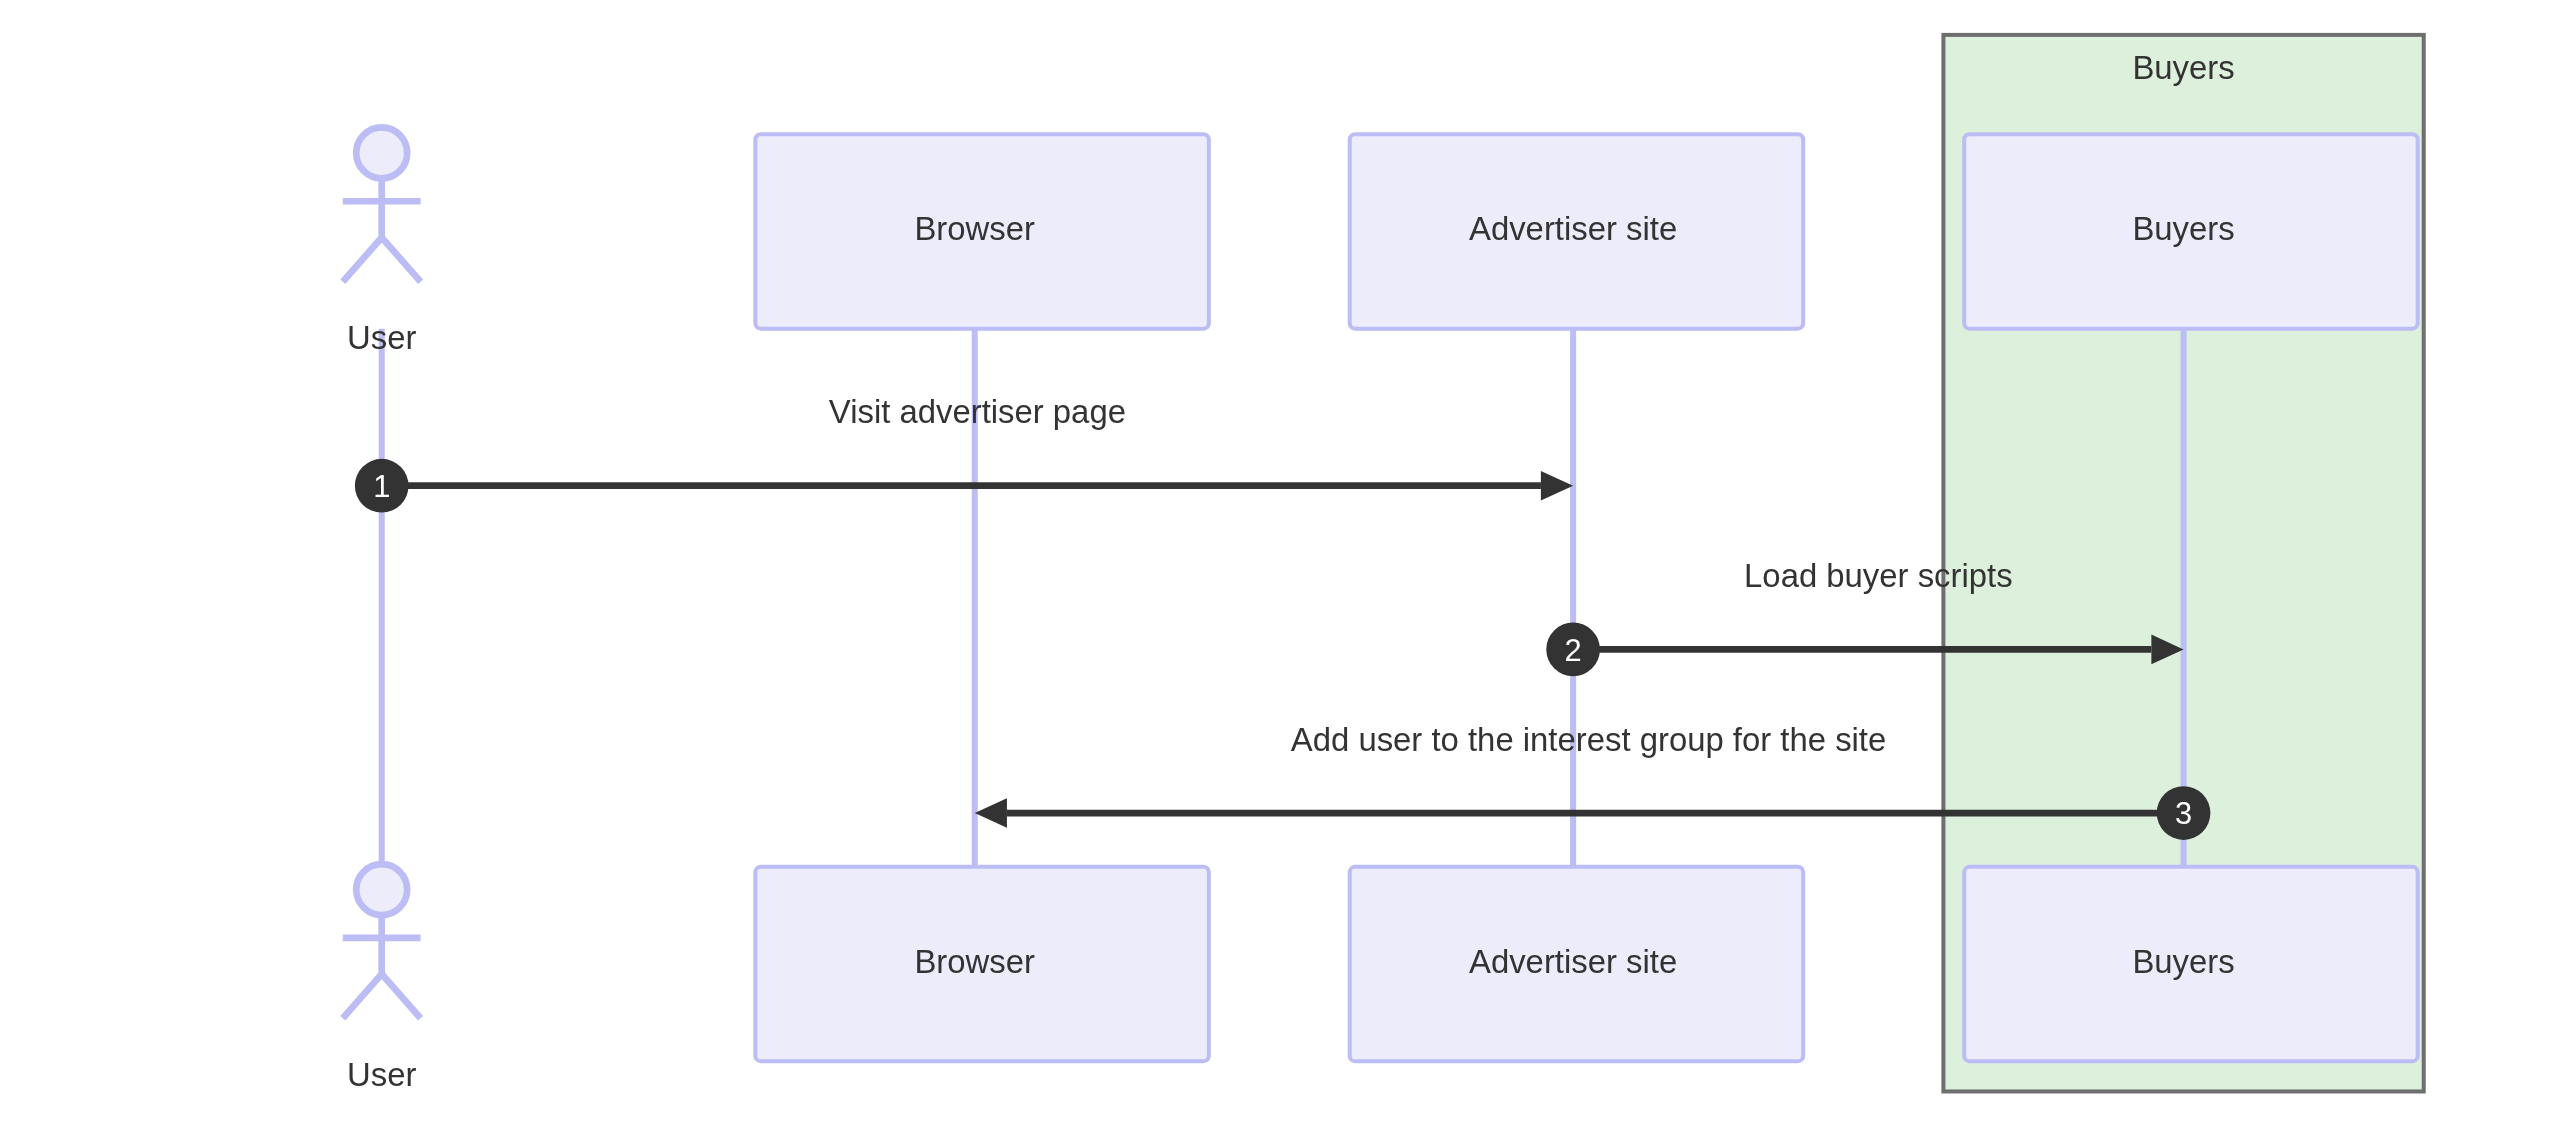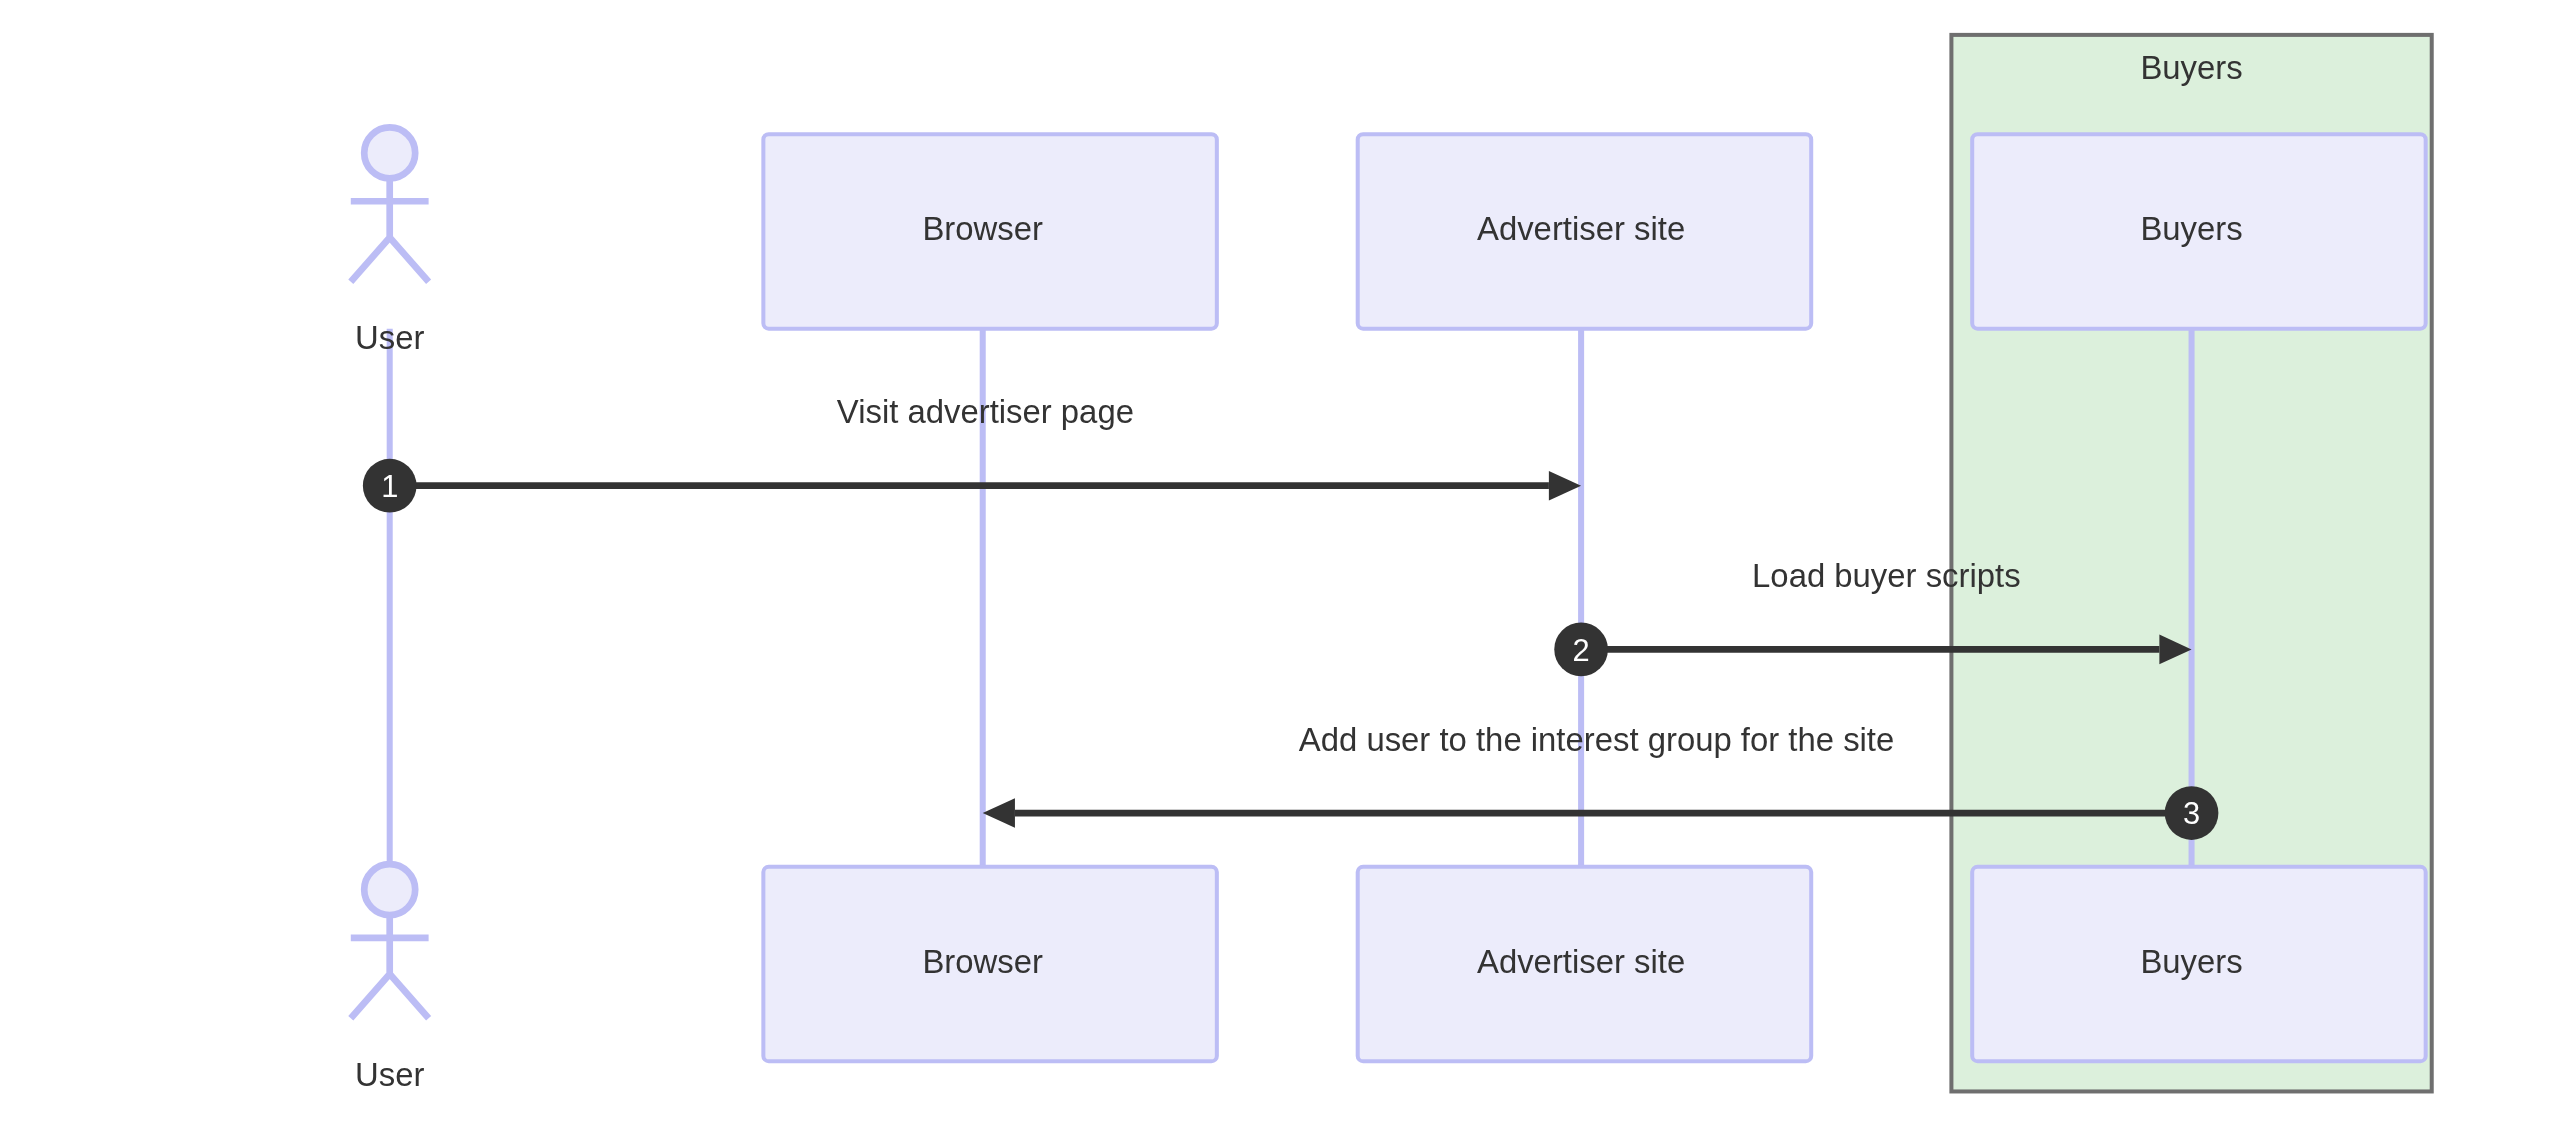--- a/index.html
+++ b/index.html
@@ -10,21 +10,20 @@
   }
   body {
     font-family: "Liberation Sans", "DejaVu Sans", sans-serif;
   }
   #stage {
     position: relative;
     width: 2545px;
     height: 1123px;
     background: #ffffff;
     overflow: hidden;
-    margin-left: 8px;
   }
   #diagram-svg {
     position: absolute;
     left: 0;
     top: 0;
     width: 2576px;
     height: 1123px;
     display: block;
   }
   .grp-rect {

